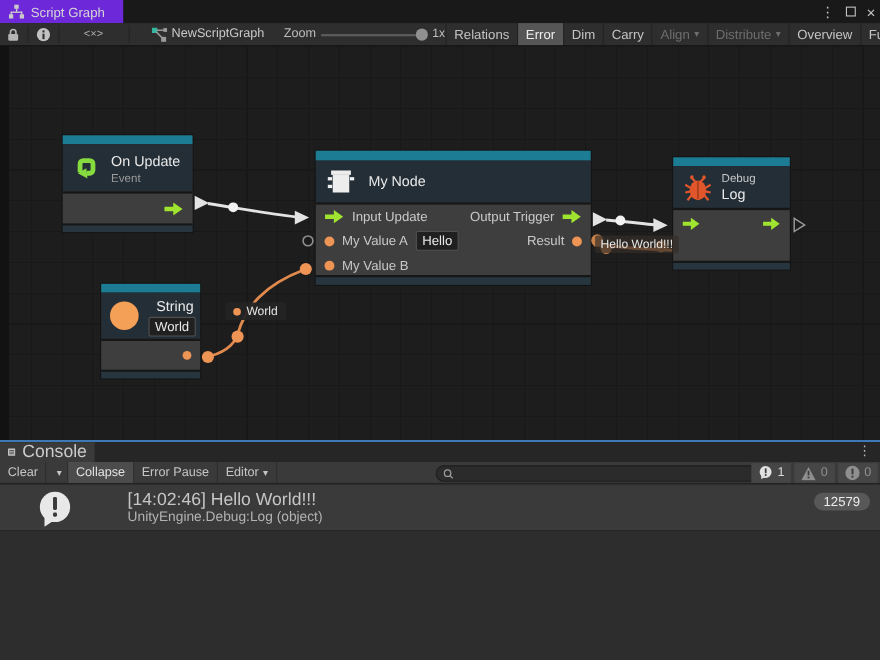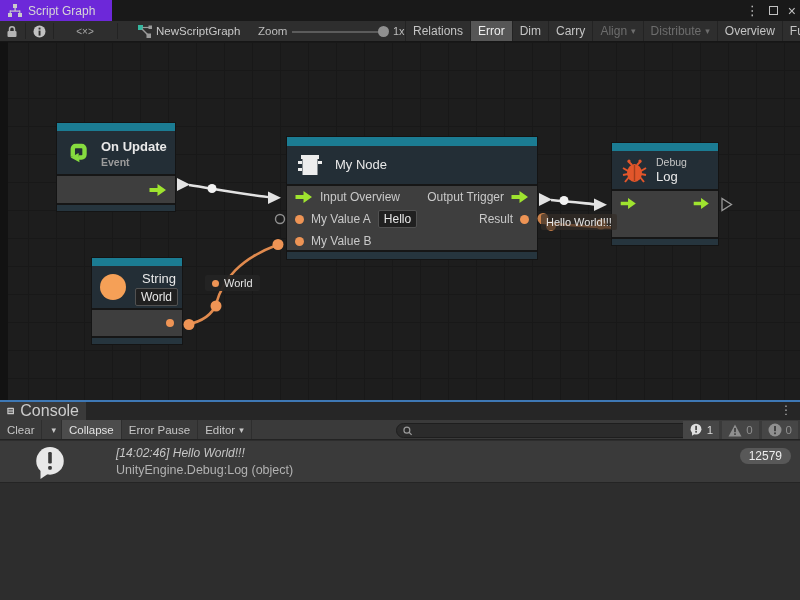--- a/index.html
+++ b/index.html
@@ -78,21 +78,21 @@
   .cbar-left > * { border-right:1px solid #2e2e2e; }
   .searchbox { position:absolute; left:396px; top:3px; width:308px; height:15px; background:#2b2b2b;
                border:1px solid #1e1e1e; border-radius:8px; display:flex; align-items:center; padding:0 6px; gap:5px; }
   .searchbox input { background:transparent; border:none; outline:none; color:#ddd; font-size:11px; width:100%; font-family:"Liberation Sans",sans-serif; }
   .counters { position:absolute; right:2px; top:1px; display:flex; gap:3px; height:18px; }
   .counter { background:#464646; display:flex; align-items:center; gap:4px; padding:0 6px; }
   .cnt { font-size:11.5px; color:#8f8f8f; }
   .cnt.lit { color:#d8d8d8; }
   .c-list { position:absolute; left:0; top:440px; width:800px; height:160px; background:#2d2d2d; }
   .c-row { position:absolute; left:0; top:1px; width:800px; height:42px; background:#3a3a3a; border-bottom:1px solid #242424; }
-  .c-row .l1 { position:absolute; left:116px; top:5px; font-size:12px; color:#c6c6c6;font-style:italic; }
+  .c-row .l1 { position:absolute; left:116px; top:5px; font-size:16px; color:#c6c6c6; }
   .c-row .l2 { position:absolute; left:116px; top:22px; font-size:12.5px; color:#b2b2b2; }
   .badge { position:absolute; right:9px; top:7px; background:#585858; border-radius:9px; padding:1px 9px;
            color:#ececec; font-size:12px; }
 </style>
 </head>
 <body>
 
 <div id="app">
 
   <div class="tabbar">
@@ -178,21 +178,21 @@
           <span>Full S</span>
         </div>
     </div>
   </div>
 
   <div class="canvas"></div>
   <div class="canvas-left-edge"></div>
 
   <div class="node" style="left:57px;top:123px;width:118px;">
     <div class="nstrip"></div>
-    <div class="nhead" style="height:43px;font-weight:bold;">
+    <div class="nhead" style="height:43px;">
       <svg style="position:absolute;left:8px;top:8px;" width="27" height="27" viewBox="0 0 26 26">
         <path d="M7.5 17 V9.5 a2.8 2.8 0 0 1 2.8 -2.8 H16 a2.8 2.8 0 0 1 2.8 2.8 V15 a2.8 2.8 0 0 1 -2.8 2.8 H13.5" fill="none" stroke="#86dc3f" stroke-width="4.2" stroke-linejoin="round"></path>
         <polygon points="14,22.5 5.5,17.8 13,13.5" fill="#86dc3f"></polygon>
       </svg>
       <div class="ntitle" style="position:absolute;left:44px;top:8px;">On Update</div>
       <div class="nsub" style="position:absolute;left:44px;top:25px;">Event</div>
     </div>
     <div class="nbody" style="height:29px;">
       <div class="prow" style="height:27px;">
         <span class="rgt">
@@ -232,21 +232,21 @@
         <rect x="1" y="14" width="4" height="3" fill="#ededed"></rect>
         <rect x="21" y="7" width="4" height="3" fill="#ededed"></rect>
       </svg>
       <div class="ntitle" style="position:absolute;left:48px;top:11px;">My Node</div>
     </div>
     <div class="nbody" style="height:66px;">
       <div class="prow">
         <svg class="arrow" width="18" height="12" viewBox="0 0 17 12">
           <path d="M0 4 h8 V0 l8.5 6 -8.5 6 V8 H0 z" fill="#9fe42f"></path>
         </svg>
-        <span class="plabel">Input Overview</span>
+        <span class="plabel">Input Update</span>
         <span class="rgt">
           <span class="plabel">Output Trigger</span>
           <svg class="arrow" width="18" height="12" viewBox="0 0 17 12">
             <path d="M0 4 h8 V0 l8.5 6 -8.5 6 V8 H0 z" fill="#9fe42f"></path>
           </svg>
         </span>
       </div>
       <div class="prow">
         <span class="dot"></span>
         <span class="plabel">My Value A</span>

